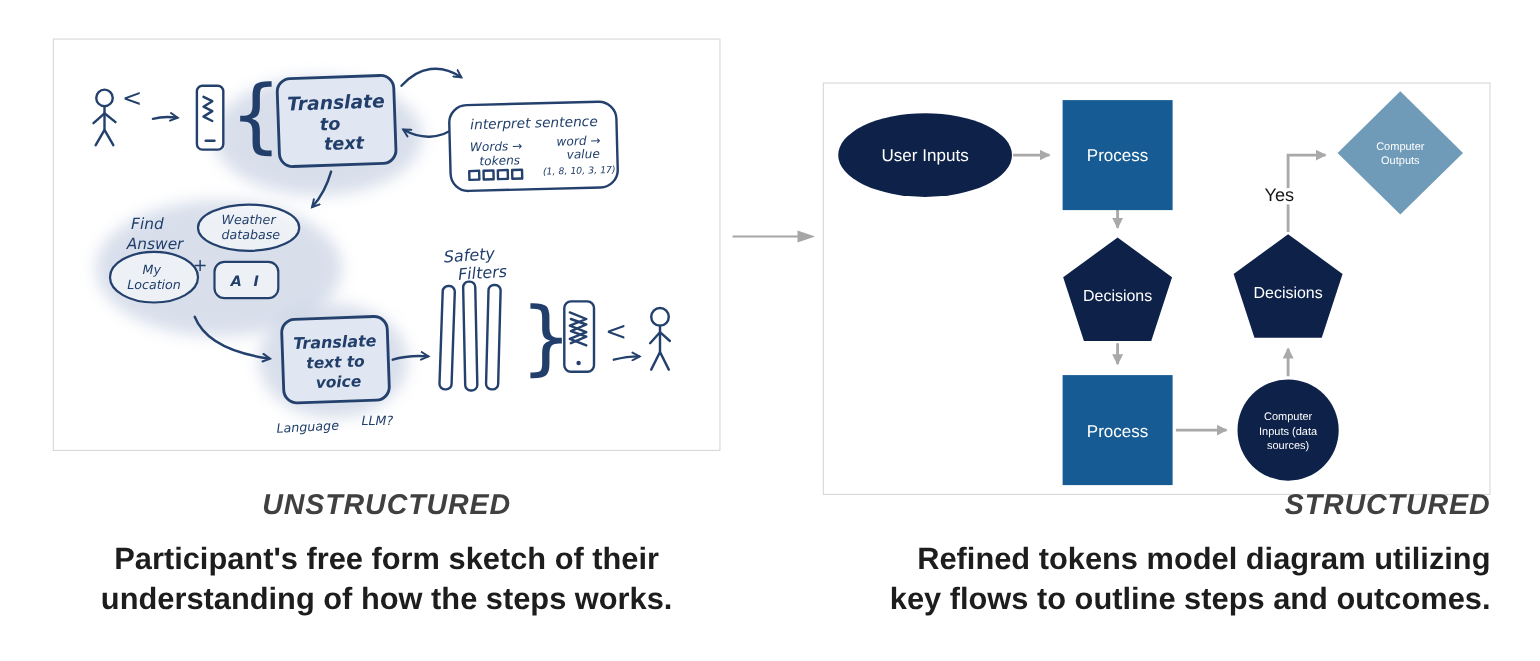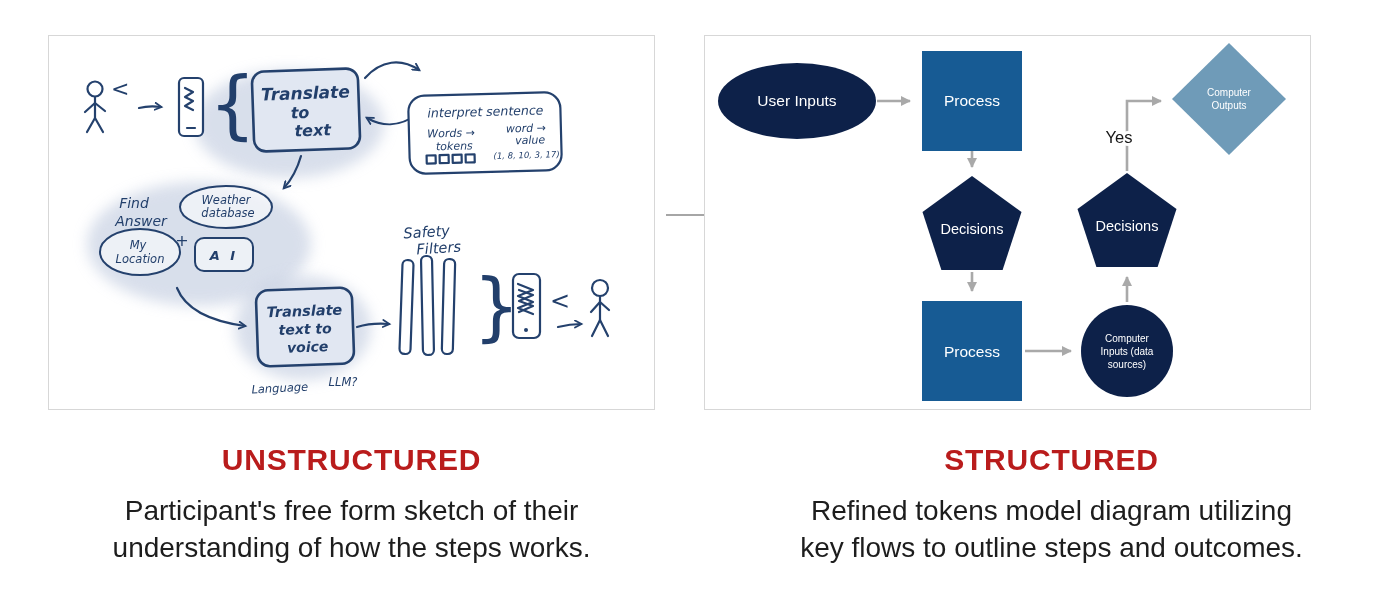--- a/index.html
+++ b/index.html
@@ -3,29 +3,29 @@
 <meta charset="utf-8">
 <style>
   * { box-sizing: border-box; margin: 0; padding: 0; }
   html, body { width: 1400px; height: 601px; background: #ffffff; }
   body { font-family: "Liberation Sans", sans-serif; }
 
   .figure { position: relative; width: 1400px; height: 601px; background: #fff; overflow: hidden; }
 
   .panel { position: absolute; top: 35px; width: 607px; height: 375px; background: #fff; border: 1px solid #d7d7d7; }
   .panel-left  { left: 48px; }
-  .panel-right { left: 704px; }
+  .panel-right { left: 748px; margin-top: 40px; }
 
   .transform-arrow { position: absolute; left: 664px; top: 206px; width: 80px; height: 18px; }
 
   .caption { position: absolute; top: 443px; width: 607px; text-align: center; }
   .caption-left  { left: 48px; }
-  .caption-right { left: 748px; }
-  .caption h2 { font-size: 30px; font-weight: bold; letter-spacing: 0.8px; color: #b91c1c; }
-  .caption p  { margin-top: 15px; font-size: 28px; line-height: 37px; color: #1d1d1d; }
+  .caption-right { left: 748px; text-align: right; }
+  .caption h2 { font-size: 26px; font-weight: bold; letter-spacing: 0.8px; color: #404040; font-style: italic; }
+  .caption p  { margin-top: 15px; font-size: 28px; line-height: 37px; color: #1d1d1d; font-weight: bold; }
   .cap-line { display: block; }
 
   
   .ink { stroke: #24416d; stroke-width: 2.2; fill: none; stroke-linecap: round; stroke-linejoin: round; }
   .wash { fill: #b9c5db; opacity: 0.55; filter: url(#wc); }
   .sketch-box { stroke: #24416d; stroke-width: 2.6; fill: #e1e7f2; }
   .sketch-box-white { stroke: #24416d; stroke-width: 2.2; fill: #ffffff; }
   .sketch-oval { stroke: #24416d; stroke-width: 2; fill: rgba(255,255,255,0.55); }
   .hw { font-family: "DejaVu Sans", sans-serif; font-style: italic; fill: #223f6b; }
   .hw-b { font-weight: bold; }

